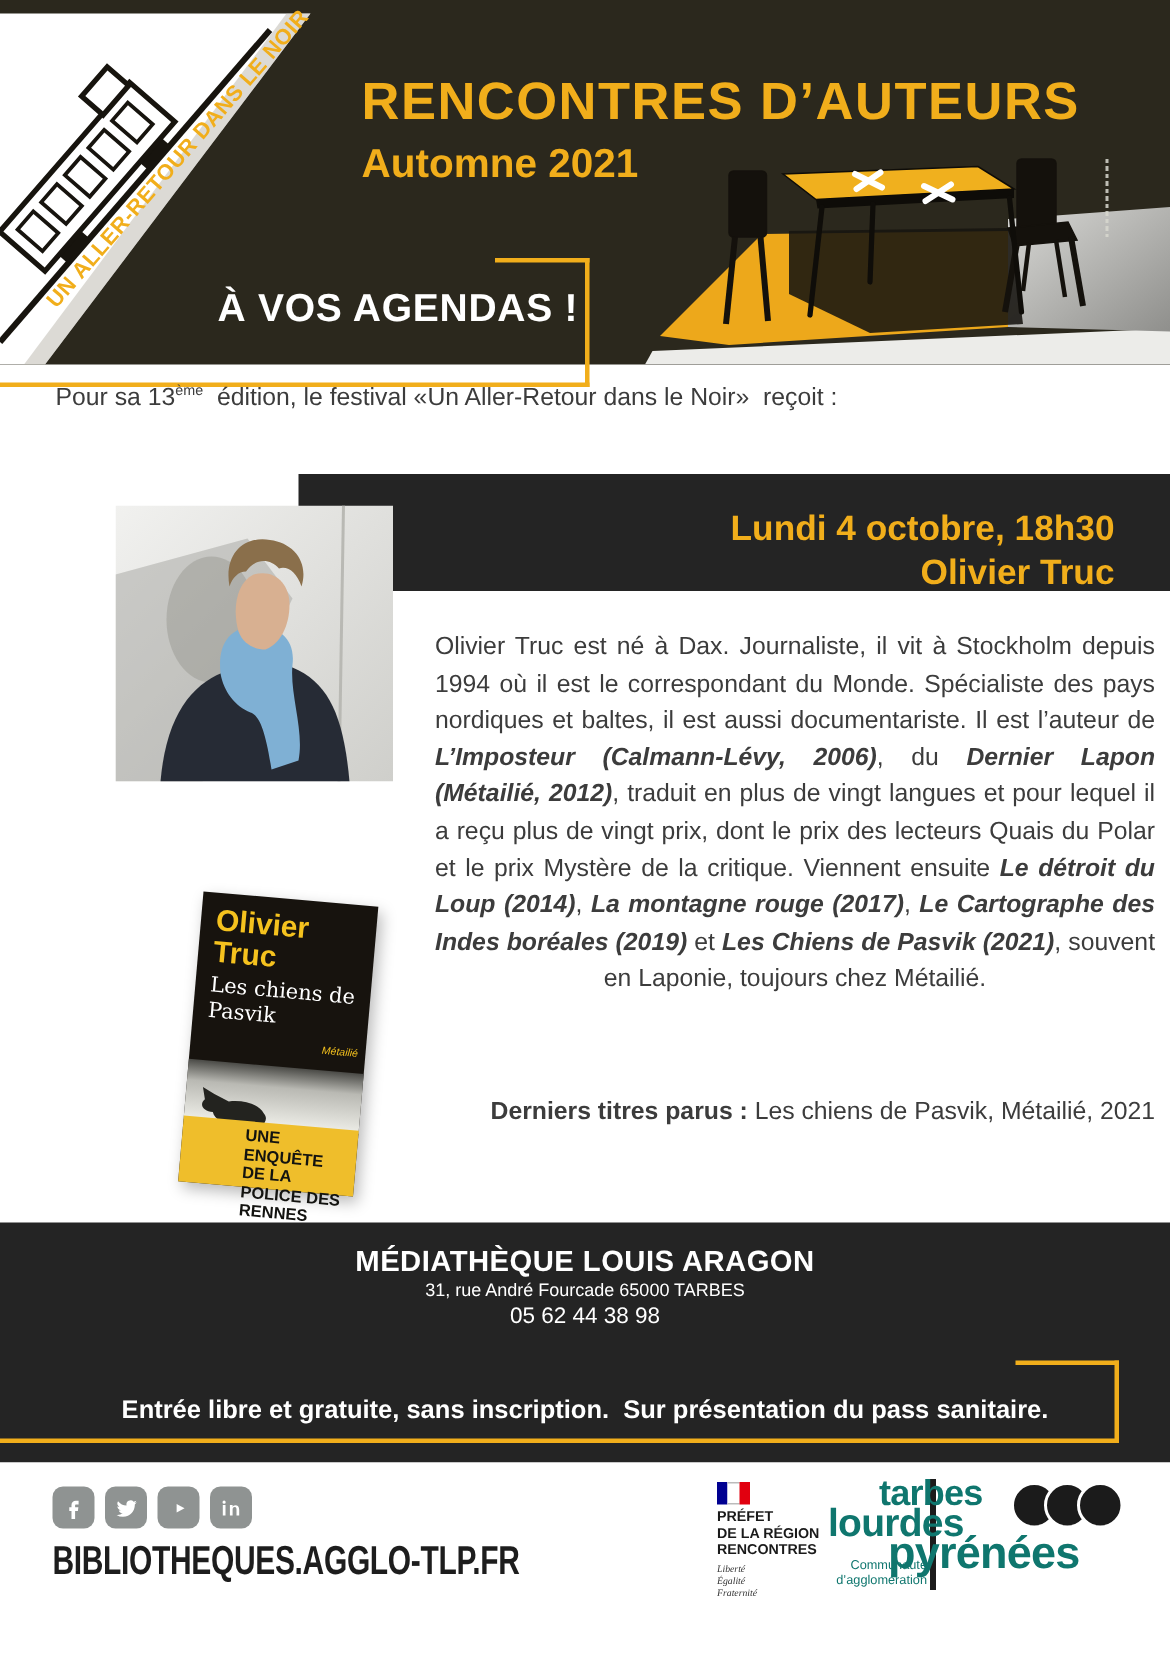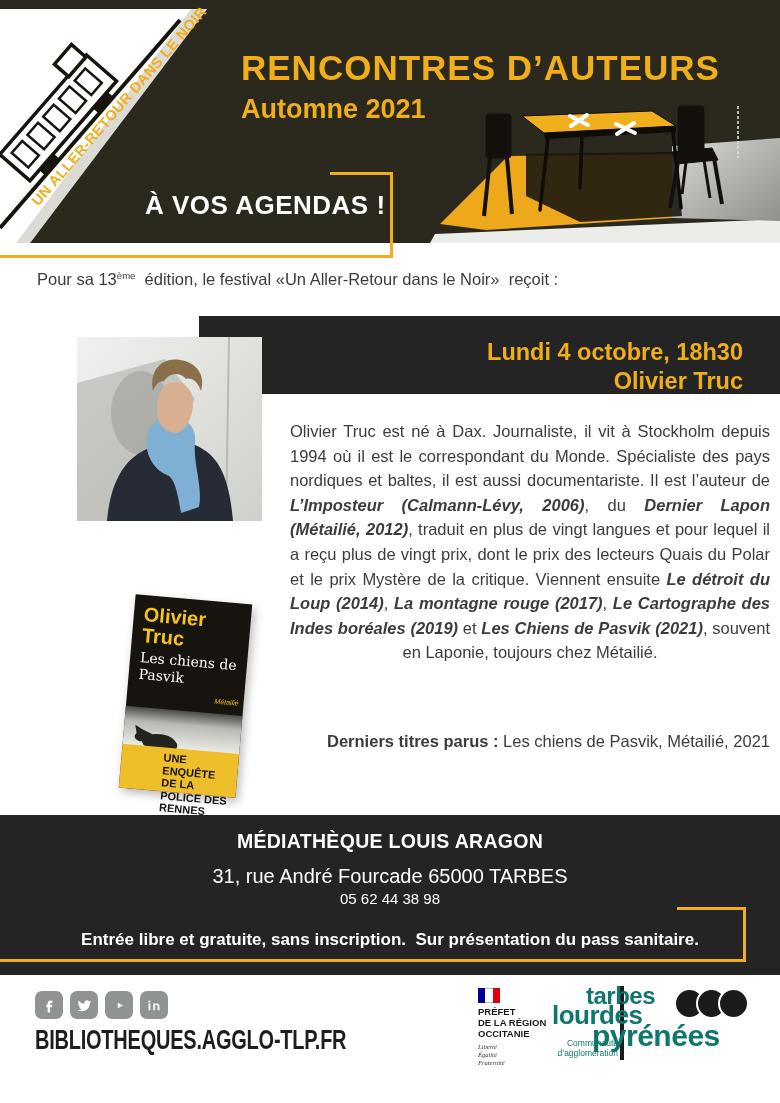--- a/index.html
+++ b/index.html
@@ -18,21 +18,21 @@
   .agenda{position:absolute;left:145px;top:190px;color:#fff;font-size:26px;font-weight:800;letter-spacing:.5px}
   .collage{position:absolute;left:430px;top:88px}
   .credit{position:absolute;left:737px;top:106px;width:2px;height:52px;opacity:.85;
           background:repeating-linear-gradient(180deg,#d8d8cf 0 3px,transparent 3px 5px)}
   .frame{position:absolute;background:#F1AE1B}
   #f1{left:330px;top:172px;width:63px;height:3px}
   #f2{left:390px;top:172px;width:3px;height:86px}
   #f3{left:0;top:255px;width:393px;height:3px}
 
   
-  .intro{position:absolute;left:37px;top:270px;font-size:16.5px;color:#3C3C3C;margin:0}
+  .intro{position:absolute;left:37px;top:256px;font-size:16.5px;color:#3C3C3C;margin:0}
   sup{font-size:58%;line-height:0}
 
   
   .event-banner{position:absolute;left:199px;top:316px;width:581px;height:78px;background:#242424;
                 color:#F1AE1B;text-align:right;padding:22px 37px 0 0;box-sizing:border-box;
                 font-size:23.5px;font-weight:700;line-height:29px}
   .photo{position:absolute;left:77px;top:337px;width:185px;height:184px}
   .bio{position:absolute;left:290px;top:419px;width:480px;font-size:16.5px;line-height:24.6px;
        color:#3C3C3C;text-align:justify;text-align-last:center;margin:0}
   .b{font-weight:700}.i{font-style:italic}
@@ -48,21 +48,21 @@
   .book-photo{position:absolute;left:0;top:112px;width:100%;height:40px;
               background:linear-gradient(180deg,#4a4a46 0,#b9b9b3 35%,#eeeee8 100%)}
   .book-dog{position:absolute;left:3px;top:128px}
   .book-band{position:absolute;left:0;bottom:0;width:100%;height:44px;background:#EFBE2B;
              color:#131310;font-size:11px;line-height:12.5px;font-weight:800;
              padding:4px 4px 0 42px;box-sizing:border-box}
 
   
   .venue{position:absolute;left:0;top:815px;width:780px;height:160px;background:#242424;color:#fff;text-align:center}
   .venue-name{padding-top:15px;font-size:19.5px;font-weight:700;letter-spacing:.3px}
-  .venue-addr{margin-top:12px;font-size:20px}
+  .venue-addr{margin-top:0;font-size:12px}
   .venue-phone{margin-top:2px;font-size:15px}
   .venue-notice{position:absolute;left:0;top:115px;width:100%;font-size:17px;font-weight:700}
   #f4{left:0;top:959px;width:746px;height:3px}
   #f5{left:743px;top:907px;width:3px;height:55px}
   #f6{left:677px;top:907px;width:69px;height:3px}
 
   
   .footer{position:absolute;left:0;top:975px;width:780px;height:128px;background:#fff}
   .social{position:absolute;left:35px;top:16px;display:flex;gap:7px}
   .sicon{width:28px;height:28px;border-radius:7px;background:#8f9392;display:flex;
@@ -238,21 +238,21 @@
 
     <div class="prefet">
       <div class="flag">
         <span class="fb"></span>
           <span class="fw"></span>
           <span class="fr"></span>
       </div>
       <div class="prefet-name">
         <div>PRÉFET</div>
         <div>DE LA RÉGION</div>
-        <div>OCCITANIE</div>
+        <div>RENCONTRES</div>
       </div>
       <div class="prefet-motto">
         <div>Liberté</div>
         <div>Égalité</div>
         <div>Fraternité</div>
       </div>
     </div>
 
     <div class="agglo">
       <div class="bar"></div>

